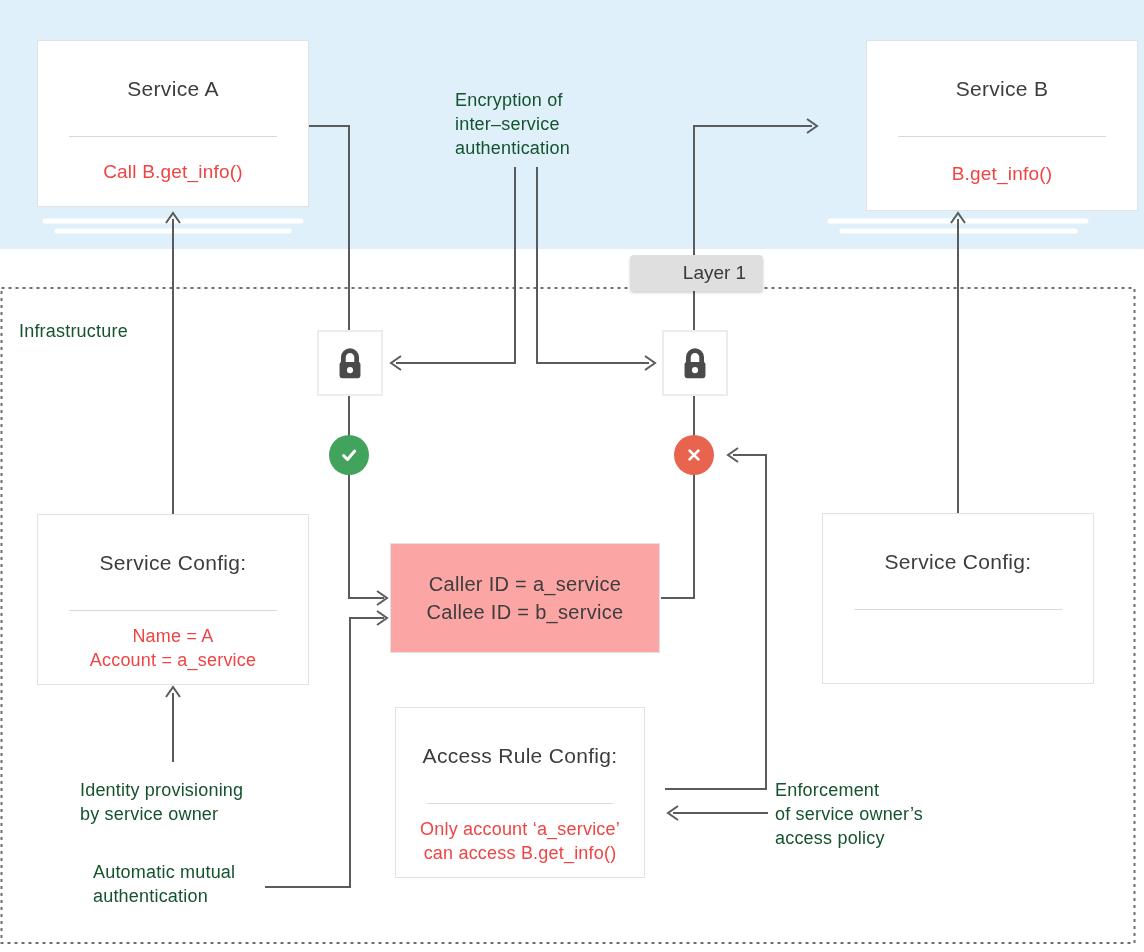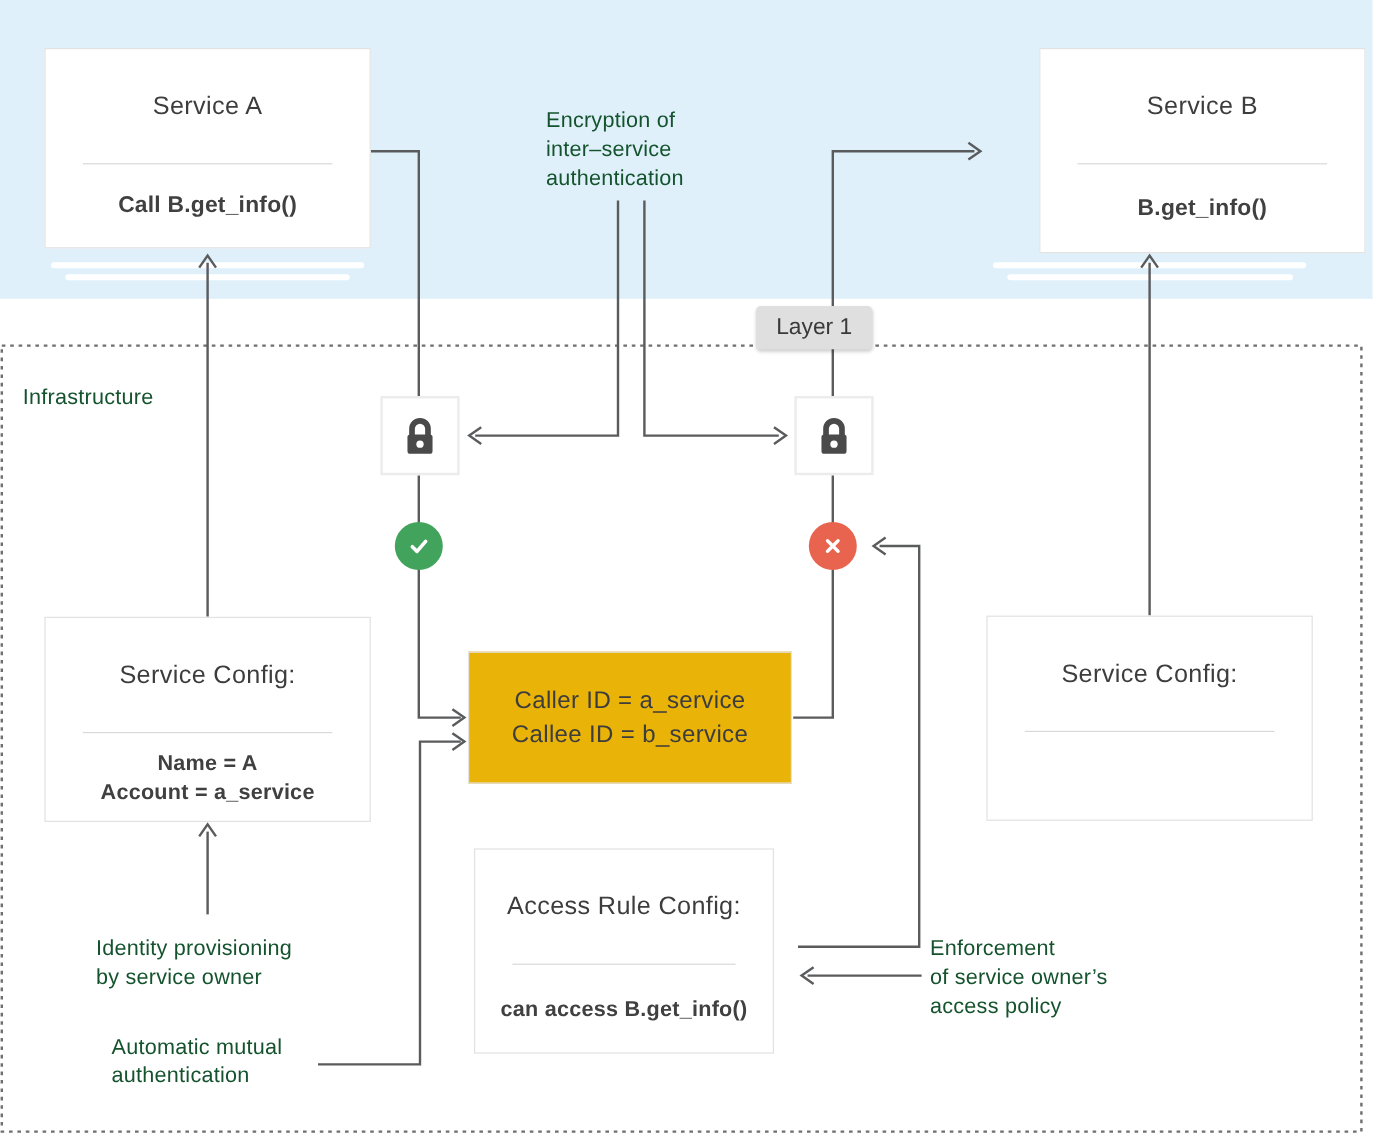--- a/index.html
+++ b/index.html
@@ -14,45 +14,45 @@
   .card{position:absolute;background:#fff;border:1px solid #e2e2e2;box-sizing:border-box;}
   .card-title{
     position:absolute;left:0;right:0;top:0;height:95px;
     display:flex;align-items:center;justify-content:center;
     color:#3d3d3d;font-size:21px;letter-spacing:.3px;
   }
   .card-divider{position:absolute;left:31px;right:31px;top:95px;border-top:1px solid #d9d9d9;}
   .card-body{
     position:absolute;left:0;right:0;top:96px;bottom:0;
     display:flex;flex-direction:column;align-items:center;justify-content:center;
-    color:#404040;font-size:18px;line-height:24px;letter-spacing:.2px;text-align:left;font-weight:bold;
+    color:#ef4444;font-size:18px;line-height:24px;letter-spacing:.2px;text-align:left;
   }
   .card-body.big{font-size:19px;}
 
   .plain-card{
-    position:absolute;background:#eab308;border:1px solid #e2e2e2;box-sizing:border-box;
+    position:absolute;background:#fca5a5;border:1px solid #e2e2e2;box-sizing:border-box;
     display:flex;flex-direction:column;align-items:center;justify-content:center;
     color:#3d3d3d;font-size:20px;line-height:28px;letter-spacing:.3px;
   }
 
   .lockbox{
     position:absolute;width:66px;height:66px;background:#fff;border:2px solid #ececec;
     box-sizing:border-box;display:flex;align-items:center;justify-content:center;
   }
   .status{
     position:absolute;width:40px;height:40px;border-radius:50%;
     display:flex;align-items:center;justify-content:center;
   }
   .status.ok{background:#42a35c;}
   .status.deny{background:#e8644f;}
 
   .badge{
     position:absolute;left:630px;top:255px;width:97px;height:36px;background:#dfdfdf;
     border-radius:4px;display:flex;align-items:center;justify-content:center;
-    color:#3a3a3a;font-size:19px;box-shadow:0 2px 3px rgba(0,0,0,.18);
+    color:#3a3a3a;font-size:19px;box-shadow:0 2px 3px rgba(0,0,0,.18);padding-left:36px;
   }
 
   .note{position:absolute;color:#14532d;font-size:18px;line-height:24px;letter-spacing:.2px;}
 </style>
 </head>
 <body>
 
 <div id="stage">
 
   <div class="band"></div>
@@ -168,20 +168,21 @@
 
   <div class="card" style="left:822px;top:513px;width:272px;height:171px">
     <div class="card-title">Service Config:</div>
     <div class="card-divider"></div>
   </div>
 
   <div class="card" style="left:395px;top:707px;width:250px;height:171px">
     <div class="card-title">Access Rule Config:</div>
     <div class="card-divider"></div>
     <div class="card-body">
+      <div>Only account ‘a_service’</div>
       <div>can access B.get_info()</div>
     </div>
   </div>
 
   <div class="note" style="left:80px;top:778px">
     <div>Identity provisioning</div>
     <div>by service owner</div>
   </div>
   <div class="note" style="left:775px;top:778px">
     <div>Enforcement</div>

